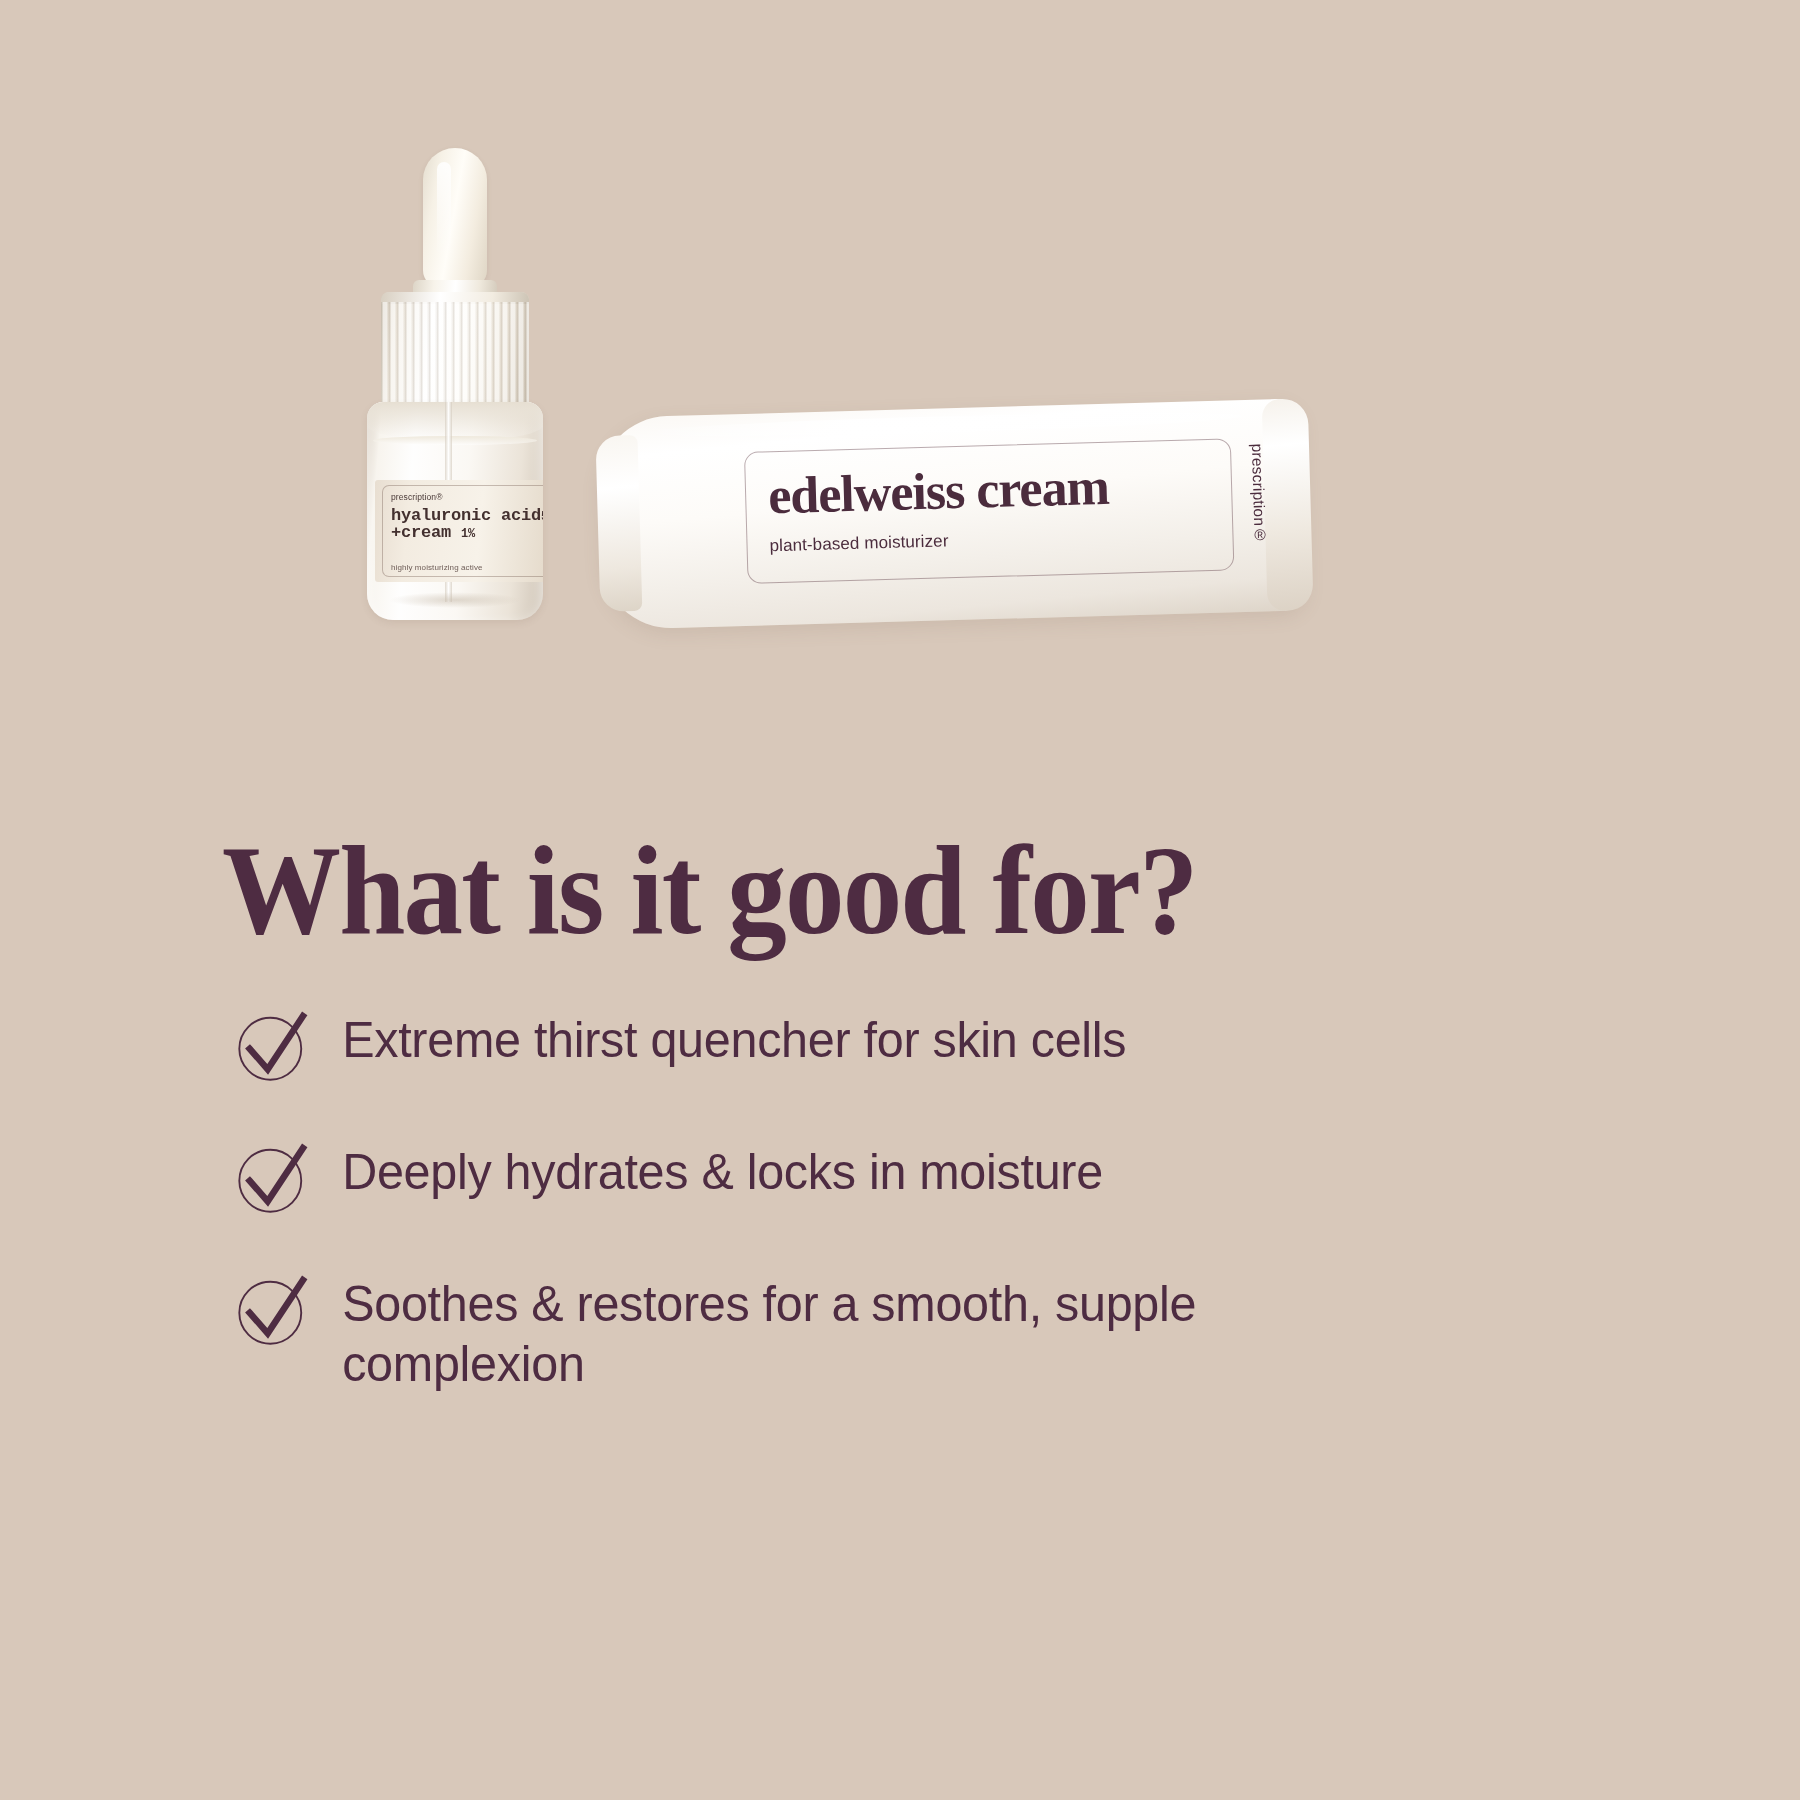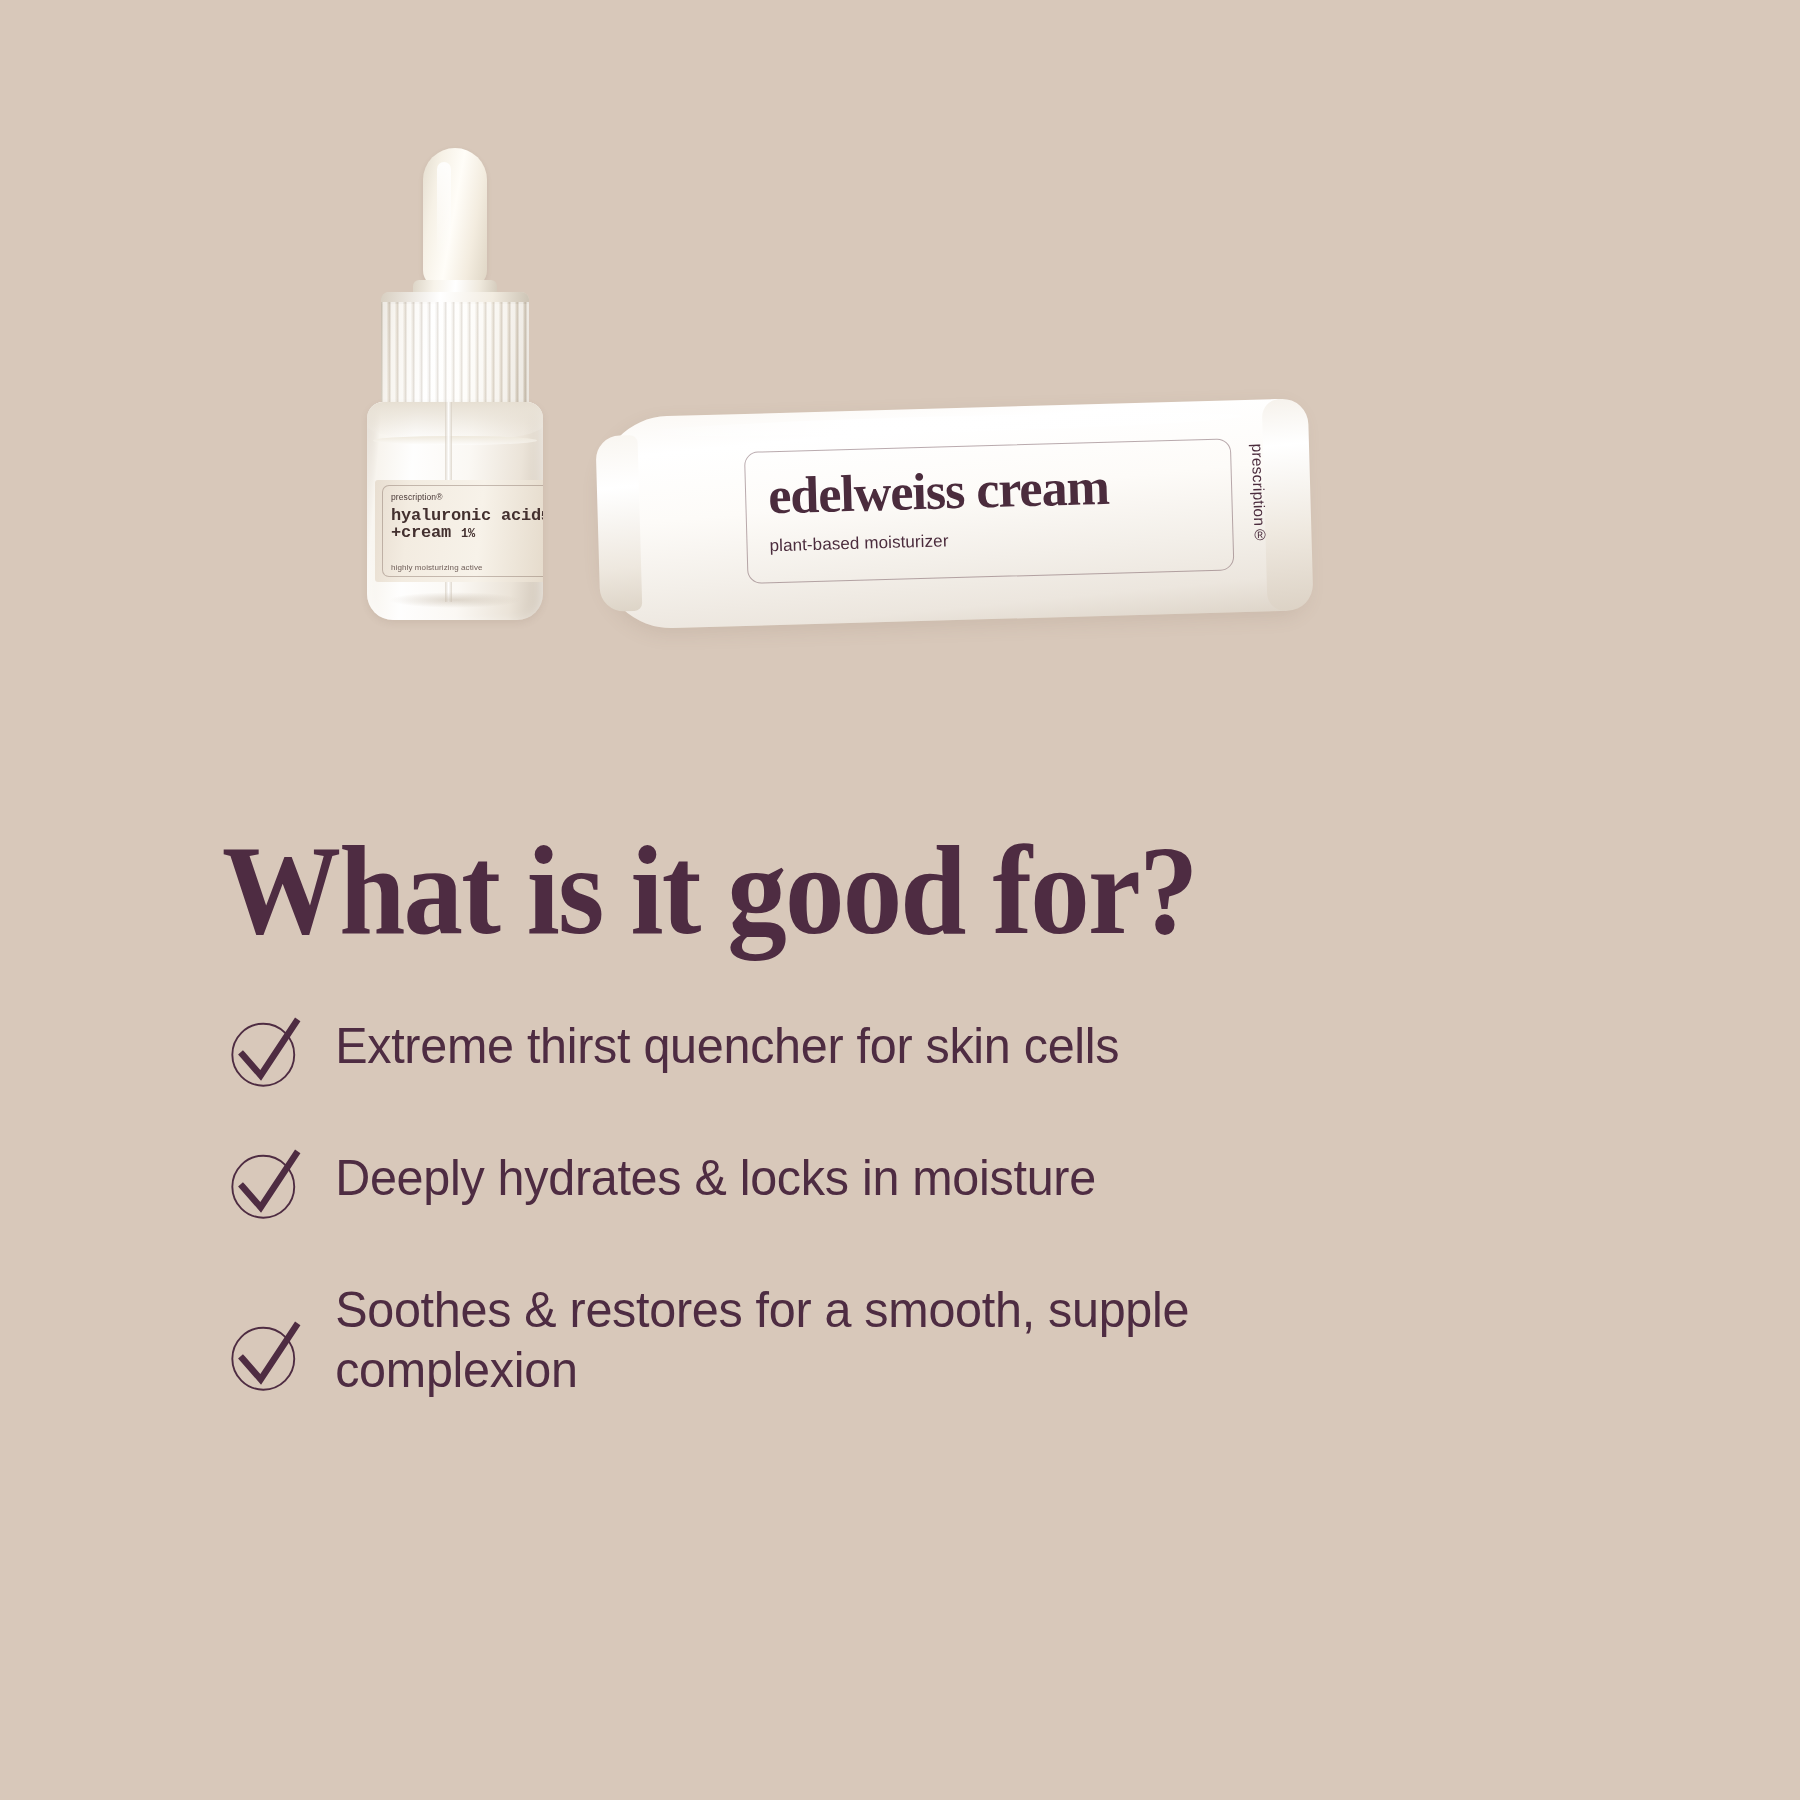--- a/index.html
+++ b/index.html
@@ -179,23 +179,23 @@
     font-size:128px;
     line-height:1;
     letter-spacing:-2px;
     color:#4e2c42;
     transform:scaleX(.93);
     transform-origin:left top;
     white-space:nowrap;
   }
 
   
-  .benefits{ position:absolute; left:222px; top:1010px; width:1400px;margin-top:6px; }
+  .benefits{ position:absolute; left:229px; top:1010px; width:1400px; }
   .benefit{ display:flex; align-items:flex-start; margin-bottom:52px; }
-  .benefit:last-child{ margin-bottom:0;align-items:flex-end; }
+  .benefit:last-child{ margin-bottom:0; }
   .check-icon{ flex:0 0 auto; width:86px; height:86px; margin-top:-6px; }
   .benefit-text{
     font-size:50px;
     line-height:1.2;
     color:#4e2c42;
     letter-spacing:-.3px;
     padding-left:28px;
     max-width:1130px;
     transform:scaleX(.97);
     transform-origin:left top;

